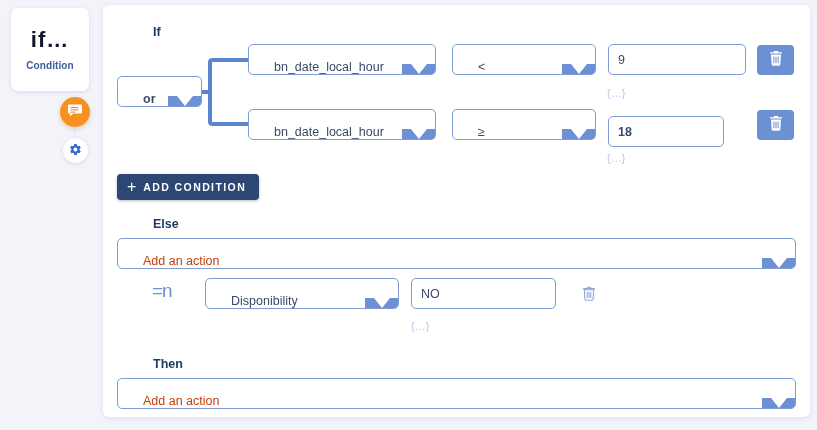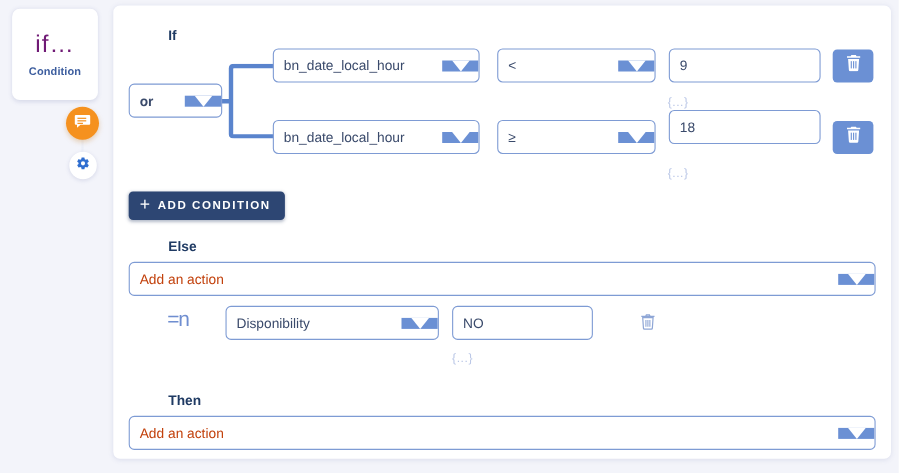--- a/index.html
+++ b/index.html
@@ -12,22 +12,22 @@
   }
 
   
   .node-card{
     position:absolute;left:11px;top:8px;width:78px;height:83px;
     background:#ffffff;border-radius:7px;
     box-shadow:0 1px 4px rgba(90,100,160,.18);
     display:flex;flex-direction:column;align-items:center;justify-content:center;
   }
   .node-if{
-    font-size:22px;color:#701a75;letter-spacing:1px;
-    line-height:1;margin-bottom:9px;font-weight:400;
+    font-size:22px;color:#0f172a;letter-spacing:1px;
+    line-height:1;margin-bottom:9px;font-weight:700;
   }
   .node-label{
     font-size:10px;color:#3c5d9e;font-weight:bold;letter-spacing:.1px;
   }
   .orange-btn{
     position:absolute;left:60px;top:97px;width:30px;height:30px;border-radius:50%;
     background:#f5911e;display:flex;align-items:center;justify-content:center;
     box-shadow:0 2px 5px rgba(200,130,40,.35);
   }
   .gear-btn{
@@ -50,21 +50,21 @@
     position:absolute;font-size:12.5px;font-weight:bold;color:#1f3a63;padding-left:36px;
   }
   #if-title{left:117px;top:25px;}
   #then-title{left:117px;top:217px;}
   #else-title{left:117px;top:357px;}
 
   
   .field{
     position:absolute;box-sizing:border-box;height:31px;
     border:1px solid #7e9bd4;border-radius:5px;background:#fff;
-    display:flex;align-items:center;overflow:hidden;
+    display:flex;align-items:flex-end;overflow:hidden;padding-left:16px;
   }
   .field .val{
     flex:1;display:flex;align-items:center;padding-left:9px;
     font-size:12.5px;color:#3a4a6b;white-space:nowrap;overflow:hidden;
   }
   .field .val.placeholder{color:#c2410c;}
   .arrow-btn{
     width:33px;background:#6b90d4;display:flex;align-items:center;justify-content:center;
     flex:0 0 33px;
   }
@@ -192,21 +192,21 @@
   <span class="arrow-btn">
       <i class="caret"></i>
     </span>
 </div>
 <div class="field" style="left:452px;top:109px;width:144px;">
   <span class="val">≥</span>
   <span class="arrow-btn">
       <i class="caret"></i>
     </span>
 </div>
-<div class="plain-field" style="left:608px;top:100px;width:138px;">
+<div class="plain-field" style="left:608px;top:116px;width:116px;font-weight:bold;">
   <span>18</span>
 </div>
 <div class="brace" style="left:607px;top:152px;">{...}</div>
 <div class="del-btn" style="left:757px;top:110px;">
   <span>
     <svg width="14" height="15" viewBox="0 0 14 15">
       <path fill="#ffffff" d="M5 0h4l.7 1.2H13v1.4H1V1.2h3.3zM2 3.6h10l-.7 10.1a1.2 1.2 0 0 1-1.2 1.1H3.9a1.2 1.2 0 0 1-1.2-1.1z"></path>
       <rect x="4.4" y="5.6" width="1" height="6.6" fill="#6b90d4"></rect>
       <rect x="6.5" y="5.6" width="1" height="6.6" fill="#6b90d4"></rect>
       <rect x="8.6" y="5.6" width="1" height="6.6" fill="#6b90d4"></rect>
@@ -230,21 +230,21 @@
 
 <div class="setvar">=n</div>
 
 <div class="field" style="left:205px;top:278px;width:194px;">
   <span class="val">Disponibility</span>
   <span class="arrow-btn">
       <i class="caret"></i>
     </span>
 </div>
 
-<div class="plain-field" style="left:411px;top:278px;width:128px;">
+<div class="plain-field" style="left:411px;top:278px;width:145px;">
   <span>NO</span>
 </div>
 
 <div class="brace" style="left:411px;top:320px;">{...}</div>
 
 <div class="del-plain" style="left:578px;top:283px;">
   <span>
     <svg width="14" height="15" viewBox="0 0 14 15">
       <path fill="none" stroke="#8ea6d6" stroke-width="1.1" d="M2.3 3.8h9.4l-.65 9.5a1 1 0 0 1-1 .95H3.95a1 1 0 0 1-1-.95z"></path>
       <path fill="none" stroke="#8ea6d6" stroke-width="1.1" d="M1 2.6h12M5 2.6l.6-1.3h2.8l.6 1.3"></path>

